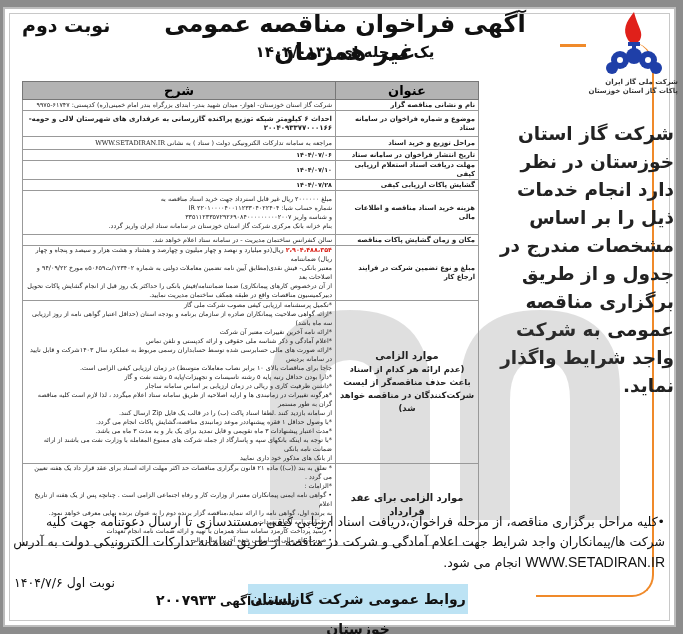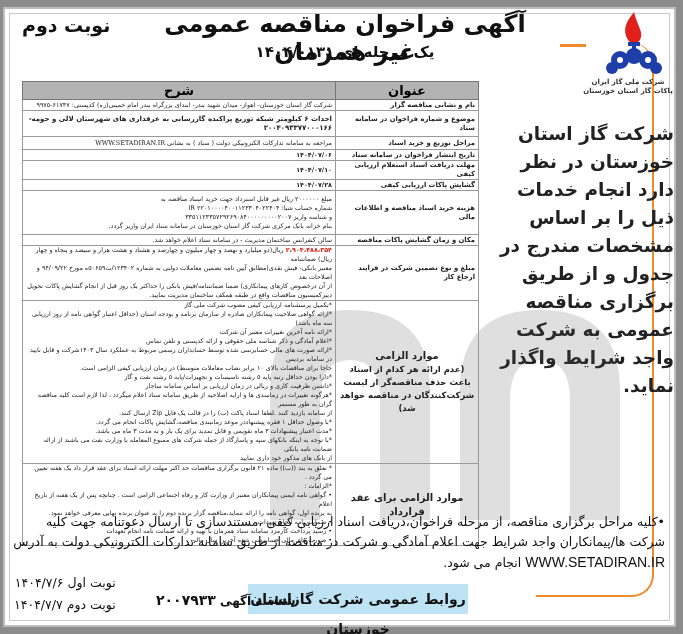--- a/index.html
+++ b/index.html
@@ -2,21 +2,21 @@
 <html><head>
 <meta charset="utf-8">
 <style>
   html, body { margin:0; padding:0; }
   body { width:683px; height:634px; background:#8c8c8c; font-family:"DejaVu Sans", sans-serif; overflow:hidden; position:relative; }
   .frame { position:absolute; left:3px; top:7px; width:673px; height:620px; background:#fff; border:2px solid #bdbdbd; box-sizing:border-box; }
   .inner { position:absolute; left:4px; top:4px; right:4px; bottom:4px; border:1px solid #c8c8c8; }
   .orange-curve { position:absolute; left:536px; top:42px; width:118px; height:555px; border-right:2px solid #f08a2a; border-bottom:2px solid #f08a2a; border-bottom-right-radius:22px; border-top-right-radius:24px; border-top:0; box-sizing:border-box; }
   .orange-dash { position:absolute; left:560px; top:44px; width:26px; height:3px; background:#f08a2a; }
   .logo { position:absolute; left:604px; top:10px; width:60px; height:68px; }
-  .logo-cap { position:absolute; left:578px; top:78px; width:100px; text-align:center; font-size:7px; font-weight:bold; color:#333; line-height:9px; direction:rtl; }
+  .logo-cap { position:absolute; left:578px; top:78px; width:100px; font-size:7px; font-weight:bold; color:#333; line-height:9px; direction:rtl; }
   .title { position:absolute; left:150px; top:10px; width:390px; text-align:center; font-size:24px; font-weight:bold; color:#111; direction:rtl; }
   .subtitle { position:absolute; left:200px; top:43px; width:290px; text-align:center; font-size:15px; font-weight:bold; color:#111; direction:rtl; }
   .round-top { position:absolute; left:22px; top:14px; font-size:19px; font-weight:bold; color:#111; direction:rtl; }
   .intro { position:absolute; left:484px; top:120px; width:190px; direction:rtl; text-align:right; font-size:18.5px; font-weight:bold; color:#222; line-height:28px; }
   .watermark { position:absolute; left:230px; top:270px; width:450px; height:260px; opacity:0.18; pointer-events:none; }
   table.spec { position:absolute; left:22px; top:81px; width:457px; border-collapse:collapse; direction:rtl; table-layout:fixed; }
   table.spec th { background:#b3b3b3; font-size:13px; font-weight:bold; height:14px; border:1px solid #777; }
   table.spec td { border:1px solid #999; font-size:6.4px; line-height:9px; padding:0 3px; vertical-align:middle; color:#222; }
   table.spec td.k { width:140px; font-weight:bold; font-size:6.8px; }
   table.spec td.k.big { font-size:10px; text-align:center; line-height:14px; }
@@ -162,14 +162,13 @@
   <span>انجام می شود.</span>
 </div>
 
 <div class="pr-box">روابط عمومی شرکت گازاستان خوزستان</div>
 <div class="ad-id">
   <span>شناسه آگهی</span>
   <span style="font-size:14px">۲۰۰۷۹۳۳</span>
 </div>
 <div class="rounds">
   <div>نوبت اول ۱۴۰۴/۷/۶</div>
-  <div>نوبت دوم ۱۴۰۴/۷/۷</div>
 </div>
 
 </body></html>

